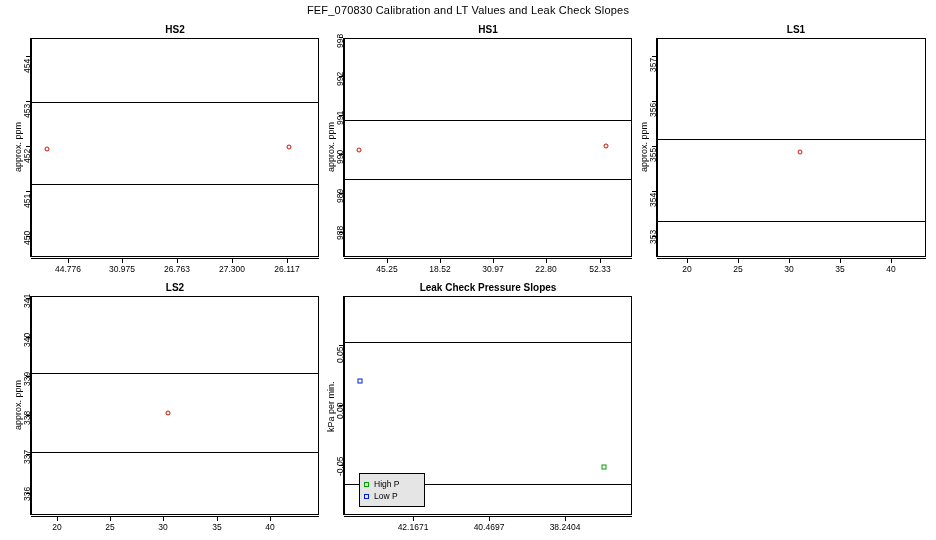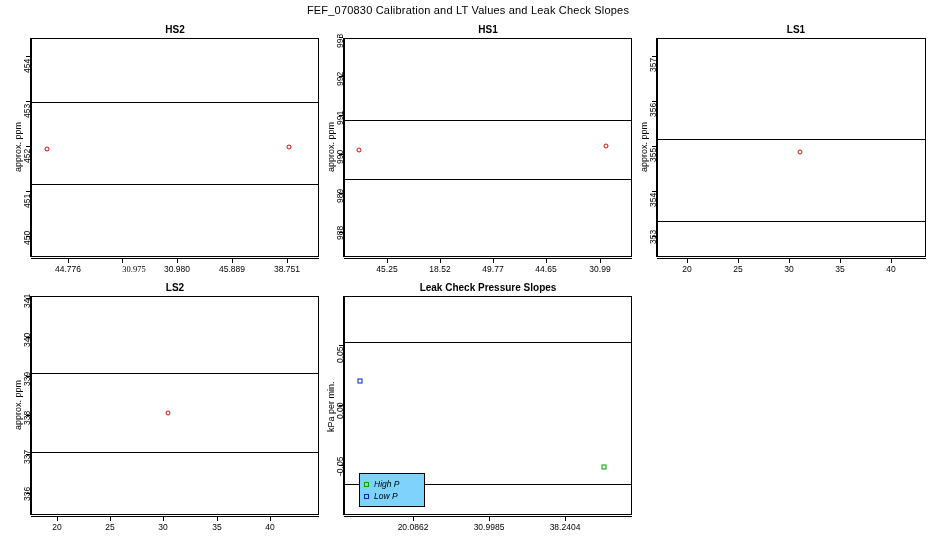--- a/index.html
+++ b/index.html
@@ -108,25 +108,24 @@
     border-left: 1px solid #000000;
   }
   .axisline {
     position: absolute;
     background: #000000;
   }
   .legend {
     position: absolute;
     box-sizing: border-box;
     border: 1px solid #000000;
-    background: #7dd3fc;
+    background: #e5e5e5;
     padding: 4px 6px 4px 4px;
     font-size: 8.5px;
     line-height: 12px;
-    font-style: italic;
   }
   .legend-row {
     display: flex;
     align-items: center;
     gap: 5px;
     height: 12px;
   }
   .legend-key {
     width: 5px;
     height: 5px;
@@ -166,24 +165,24 @@
     <div class="tickmark-y" style="left:26px; top:56px;"></div>
     <div class="axis-y-label" style="left:13px; top:172px;">approx. ppm</div>
 
     <div class="axisline" style="left:31px; top:258px; width:288px; height:1px;"></div>
     <div class="tickmark-x" style="left:68px; top:259px;"></div>
     <div class="tickmark-x" style="left:122px; top:259px;"></div>
     <div class="tickmark-x" style="left:177px; top:259px;"></div>
     <div class="tickmark-x" style="left:232px; top:259px;"></div>
     <div class="tickmark-x" style="left:287px; top:259px;"></div>
     <div class="xtick" style="left:68px; top:264px;">44.776</div>
-    <div class="xtick" style="left:134px; top:264px;font-family:Liberation Serif, serif;">30.975</div>
-    <div class="xtick" style="left:177px; top:264px;">30.980</div>
-    <div class="xtick" style="left:232px; top:264px;">45.889</div>
-    <div class="xtick" style="left:287px; top:264px;">38.751</div>
+    <div class="xtick" style="left:122px; top:264px;">30.975</div>
+    <div class="xtick" style="left:177px; top:264px;">26.763</div>
+    <div class="xtick" style="left:232px; top:264px;">27.300</div>
+    <div class="xtick" style="left:287px; top:264px;">26.117</div>
   </div>
 
   <div class="panel" style="left:0px; top:0px;">
     <div class="panel-title" style="top:24px; left:343px; width:290px;">HS1</div>
 
     <div class="plotbox" style="left:344px; top:38px; width:288px; height:219px;">
       <div class="hline" style="top:81px;"></div>
       <div class="hline" style="top:140px;"></div>
       <div class="pt" style="left:14px; top:111px;"></div>
       <div class="pt" style="left:261px; top:107px;"></div>
@@ -205,23 +204,23 @@
     <div class="axis-y-label" style="left:326px; top:172px;">approx. ppm</div>
 
     <div class="axisline" style="left:344px; top:258px; width:288px; height:1px;"></div>
     <div class="tickmark-x" style="left:387px; top:259px;"></div>
     <div class="tickmark-x" style="left:440px; top:259px;"></div>
     <div class="tickmark-x" style="left:493px; top:259px;"></div>
     <div class="tickmark-x" style="left:546px; top:259px;"></div>
     <div class="tickmark-x" style="left:600px; top:259px;"></div>
     <div class="xtick" style="left:387px; top:264px;">45.25</div>
     <div class="xtick" style="left:440px; top:264px;">18.52</div>
-    <div class="xtick" style="left:493px; top:264px;">49.77</div>
-    <div class="xtick" style="left:546px; top:264px;">44.65</div>
-    <div class="xtick" style="left:600px; top:264px;">30.99</div>
+    <div class="xtick" style="left:493px; top:264px;">30.97</div>
+    <div class="xtick" style="left:546px; top:264px;">22.80</div>
+    <div class="xtick" style="left:600px; top:264px;">52.33</div>
   </div>
 
   <div class="panel" style="left:0px; top:0px;">
     <div class="panel-title" style="top:24px; left:656px; width:280px;">LS1</div>
 
     <div class="plotbox" style="left:657px; top:38px; width:269px; height:219px;">
       <div class="hline" style="top:100px;"></div>
       <div class="hline" style="top:182px;"></div>
       <div class="pt" style="left:142px; top:113px;"></div>
     </div>
@@ -316,18 +315,18 @@
     <div class="ytick-rot" style="left:335px; top:363px;">0.05</div>
     <div class="tickmark-y" style="left:339px; top:465px;"></div>
     <div class="tickmark-y" style="left:339px; top:405px;"></div>
     <div class="tickmark-y" style="left:339px; top:345px;"></div>
     <div class="axis-y-label" style="left:326px; top:432px;">kPa per min.</div>
 
     <div class="axisline" style="left:344px; top:516px; width:288px; height:1px;"></div>
     <div class="tickmark-x" style="left:413px; top:517px;"></div>
     <div class="tickmark-x" style="left:489px; top:517px;"></div>
     <div class="tickmark-x" style="left:565px; top:517px;"></div>
-    <div class="xtick" style="left:413px; top:522px;">20.0862</div>
-    <div class="xtick" style="left:489px; top:522px;">30.9985</div>
+    <div class="xtick" style="left:413px; top:522px;">42.1671</div>
+    <div class="xtick" style="left:489px; top:522px;">40.4697</div>
     <div class="xtick" style="left:565px; top:522px;">38.2404</div>
   </div>
 
 </div>
 
 </body></html>

